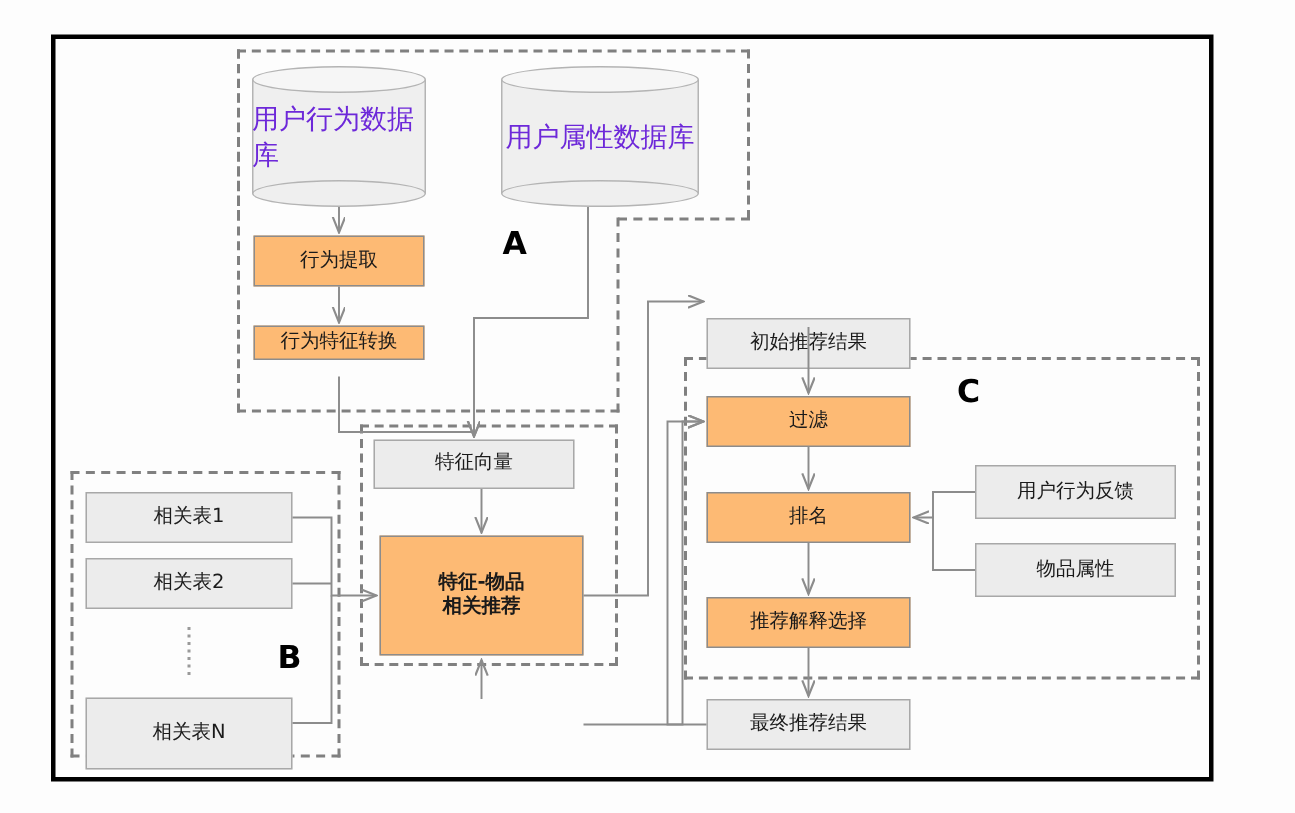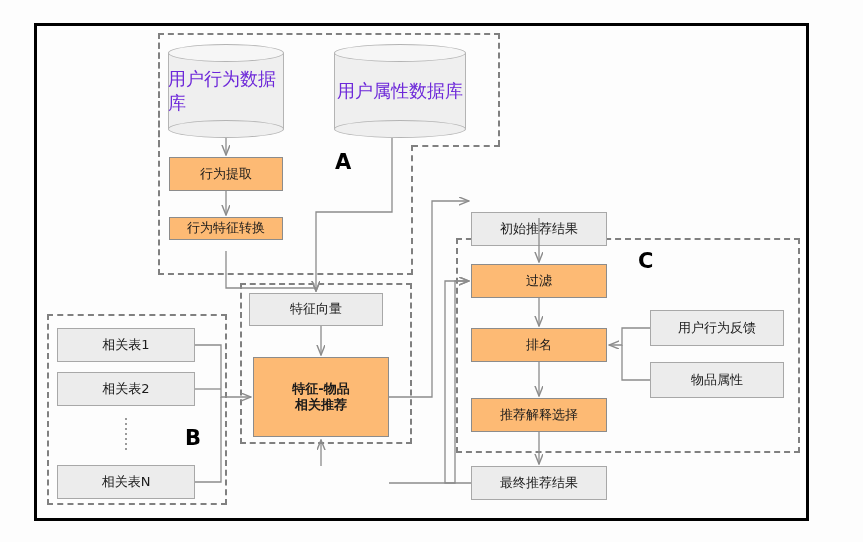--- a/index.html
+++ b/index.html
@@ -192,21 +192,21 @@
   <div class="vdots" style="left:125px; top:418px; width:2px; height:32px;">
     <i></i>
       <i></i>
       <i></i>
       <i></i>
       <i></i>
       <i></i>
       <i></i>
   </div>
 
-  <div class="node light" style="left:57px; top:465px; width:138px; height:34px;text-align:right;">相关表N</div>
+  <div class="node light" style="left:57px; top:465px; width:138px; height:48px;text-align:right;">相关表N</div>
 
   <div class="node dark" style="left:253px; top:357px; width:136px; height:80px;font-weight:bold;">特征-物品
 相关推荐</div>
 
 
   <div class="node light" style="left:471px; top:184px; width:136px; height:34px;margin-top:28px;">初始推荐结果</div>
 
   <div class="node dark" style="left:471px; top:264px; width:136px; height:34px;">过滤</div>
 
   <div class="node dark" style="left:471px; top:328px; width:136px; height:34px;">排名</div>

